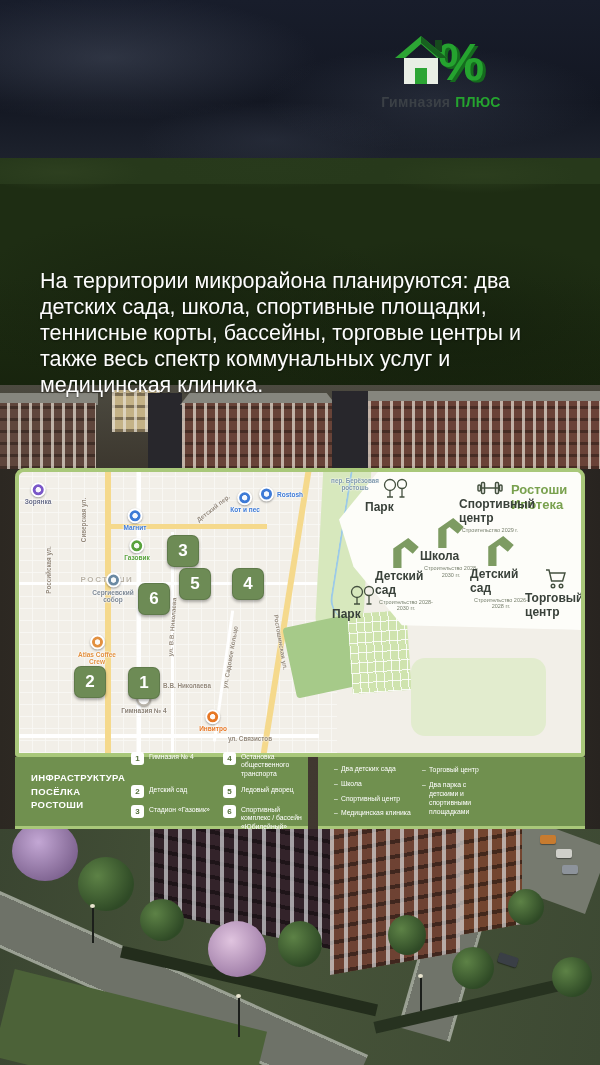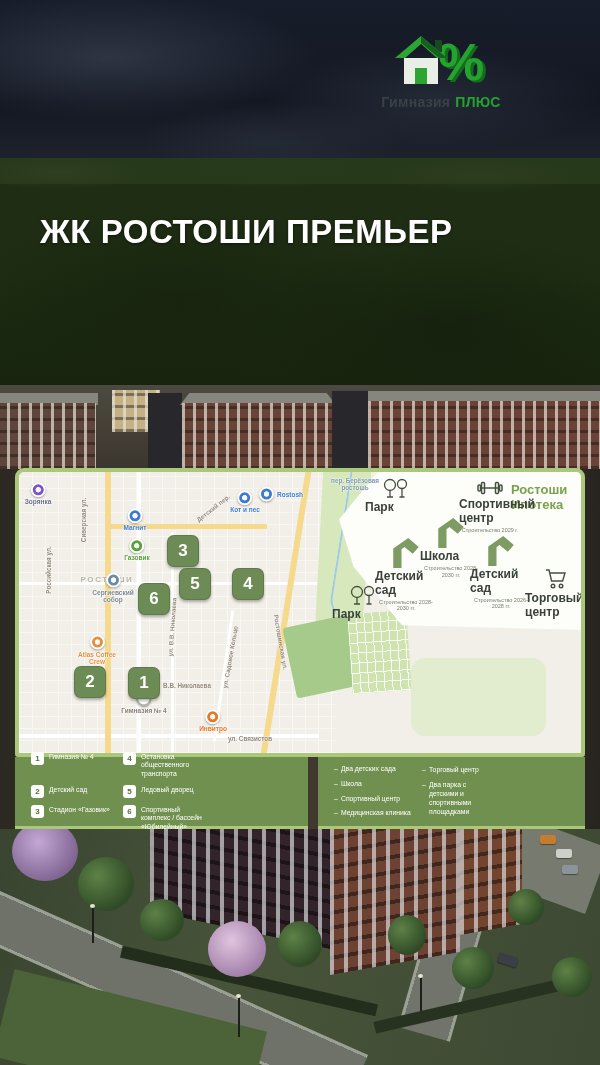--- a/index.html
+++ b/index.html
@@ -154,21 +154,21 @@
       <polygon points="30,6 56,28 48,28 30,13" fill="#17611f"></polygon>
       <rect x="13" y="28" width="34" height="26" fill="#e9efe5"></rect>
       <rect x="24" y="38" width="12" height="16" fill="#2ca534"></rect>
     </svg>
     <div class="logo-words">
       <span class="logo-w1">Гимназия</span>
       <span class="logo-w2">ПЛЮС</span>
     </div>
   </div>
 
-  <div class="abs hero-title">ЖК РОСТОШИ ПРЕМЬЕР</div>
+  <div class="abs hero-par">На территории микрорайона планируются: два детских сада, школа, спортивные площадки, теннисные корты, бассейны, торговые центры и также весь спектр коммунальных услуг и медицинская клиника.</div>
 
   <div class="abs map">
     <div class="map-grid"></div>
 
     <div class="road" style="left:118px;top:0;width:4px;height:281px;"></div>
     <div class="road" style="left:152px;top:60px;width:3px;height:221px;"></div>
     <div class="road" style="left:0;top:110px;width:300px;height:3px;"></div>
     <div class="road" style="left:0;top:262px;width:300px;height:4px;"></div>
     <div class="road" style="left:203px;top:138px;width:3px;height:132px;transform:rotate(8deg);"></div>
     <div class="road-y" style="left:86px;top:0;width:6px;height:281px;"></div>
@@ -308,20 +308,21 @@
             <path d="M9 13v7M6 20h6"></path>
           <circle cx="21" cy="7" r="4.5"></circle>
             <path d="M21 11v9M18.5 20h5"></path>
         </g>
       </svg>
       <div class="plan-label">Парк</div>
     </div>
   </div>
 
   <div class="bar bar-left">
+    <div class="bar-title">ИНФРАСТРУКТУРА ПОСЁЛКА РОСТОШИ</div>
     <div class="bar-items">
       <div class="bar-item">
         <span class="num">1</span>
         <span class="bar-item-label">Гимназия № 4</span>
       </div>
       <div class="bar-item">
         <span class="num">2</span>
         <span class="bar-item-label">Детский сад</span>
       </div>
       <div class="bar-item">

